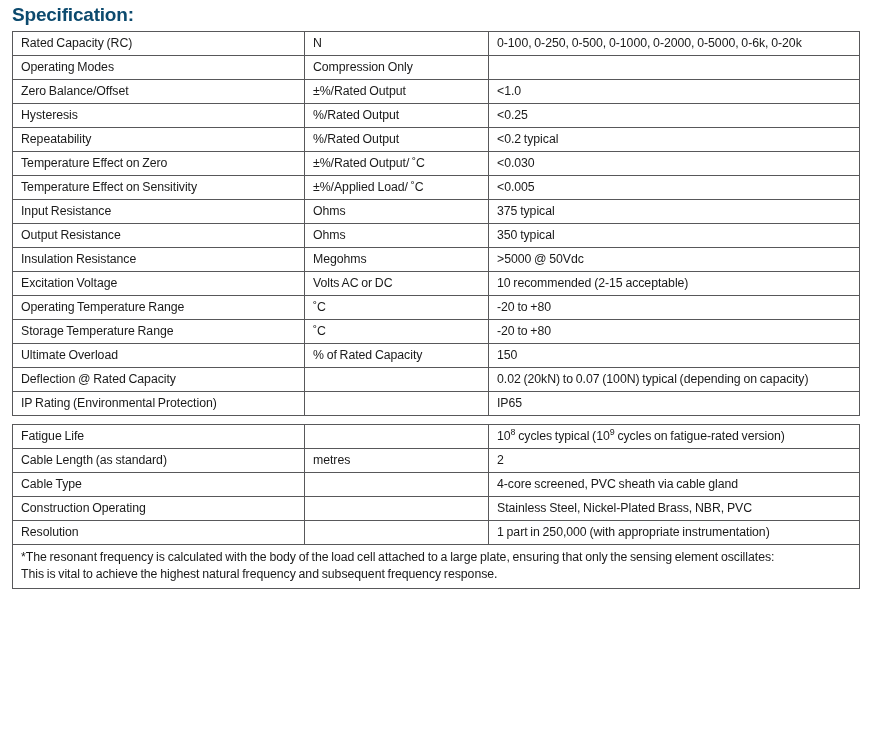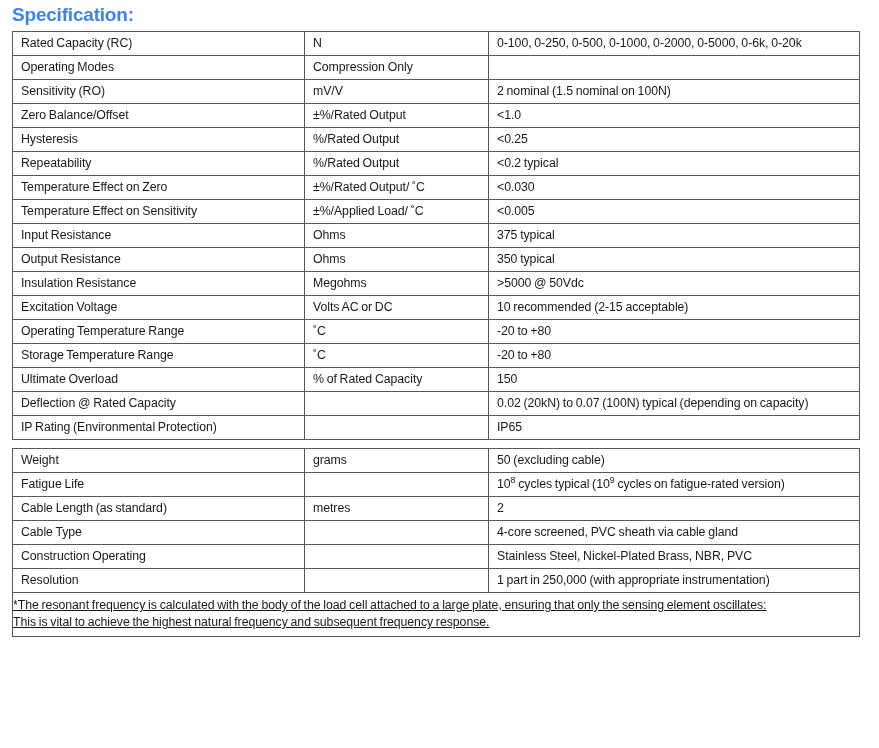--- a/index.html
+++ b/index.html
@@ -19,21 +19,21 @@
     width: 879px;
     height: 748px;
     box-sizing: border-box;
     padding: 0;
     overflow: hidden;
   }
   .page-title {
     font-size: 19px;
     font-weight: bold;
     letter-spacing: -0.2px;
-    color: #3b82f6;
+    color: #0c4a6e;
     margin: 3px 0 4px 12px;
     line-height: 24px;
   }
   .spec-table-wrap {
     margin: 0 0 0 12px;
     width: 847px;
   }
   table.spec {
     border-collapse: collapse;
     table-layout: fixed;
@@ -60,23 +60,22 @@
   table.spec tr.gap-row td {
     border: none;
     height: 8px;
     padding: 0;
     line-height: 0;
     font-size: 0;
   }
   table.spec tr.note-row td {
     white-space: normal;
     line-height: 17px;
-    padding: 4px 8px 5px 0;
+    padding: 4px 8px 5px 8px;
     height: auto;
-    text-decoration: underline;
   }
   table.spec tr.note-row td .note-line { display: block; }
   sup {
     font-size: 0.72em;
     vertical-align: super;
     line-height: 0;
   }
 </style>
 </head>
 <body>
@@ -97,25 +96,20 @@
             <td>Rated Capacity (RC)</td>
             <td>N</td>
             <td>0-100, 0-250, 0-500, 0-1000, 0-2000, 0-5000, 0-6k, 0-20k</td>
           </tr>
           <tr>
             <td>Operating Modes</td>
             <td>Compression Only</td>
             <td></td>
           </tr>
           <tr>
-            <td>Sensitivity (RO)</td>
-            <td>mV/V</td>
-            <td>2 nominal (1.5 nominal on 100N)</td>
-          </tr>
-          <tr>
             <td>Zero Balance/Offset</td>
             <td>±%/Rated Output</td>
             <td>&lt;1.0</td>
           </tr>
           <tr>
             <td>Hysteresis</td>
             <td>%/Rated Output</td>
             <td>&lt;0.25</td>
           </tr>
           <tr>
@@ -173,25 +167,20 @@
             <td></td>
             <td>0.02 (20kN) to 0.07 (100N) typical (depending on capacity)</td>
           </tr>
           <tr>
             <td>IP Rating (Environmental Protection)</td>
             <td></td>
             <td>IP65</td>
           </tr>
           <tr class="gap-row">
             <td colspan="3"></td>
-          </tr>
-          <tr>
-            <td>Weight</td>
-            <td>grams</td>
-            <td>50 (excluding cable)</td>
           </tr>
           <tr>
             <td>Fatigue Life</td>
             <td></td>
             <td>10<sup>8</sup> cycles typical (10<sup>9</sup> cycles on fatigue-rated version)</td>
           </tr>
           <tr>
             <td>Cable Length (as standard)</td>
             <td>metres</td>
             <td>2</td>

